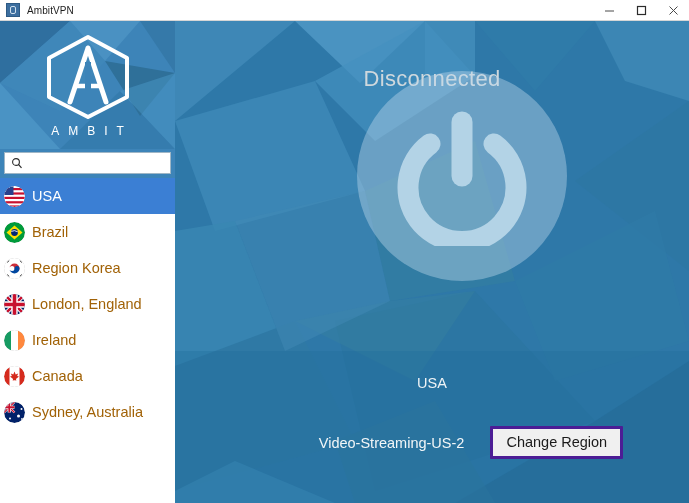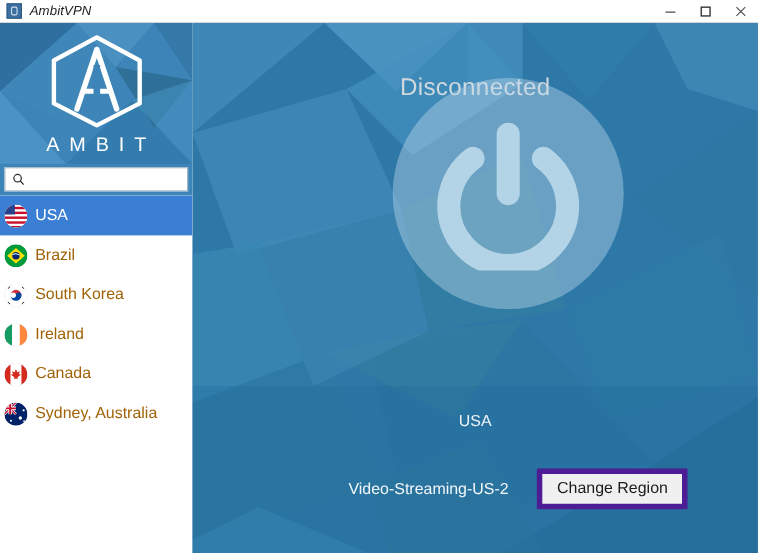--- a/index.html
+++ b/index.html
@@ -45,25 +45,24 @@
   .tb-icon::after {
     content: "";
     position: absolute;
     left: 3px; top: 2px;
     width: 6px; height: 8px;
     border: 1px solid #cfe0ef;
     border-radius: 2px;
     box-sizing: border-box;
   }
   .tb-title {
-    font-size: 12px;
+    font-size: 10px;
     color: #1c1c1c;
     letter-spacing: 0.1px;
     white-space: nowrap;
-    font-style: italic;
   }
   .tb-spacer { flex: 1 1 auto; }
   .tb-btn {
     width: 32px; height: 20px;
     display: flex;
     align-items: center;
     justify-content: center;
     flex: none;
   }
   .tb-btn svg { display: block; }
@@ -89,21 +88,21 @@
     width: 175px; height: 128px;
     display: flex;
     flex-direction: column;
     align-items: center;
     justify-content: center;
   }
   .logo-mark { width: 96px; height: 88px; display: block; }
   .logo-word {
     margin-top: 4px;
     color: #ffffff;
-    font-size: 18px;
+    font-size: 12px;
     letter-spacing: 9px;
     text-indent: 9px;
     font-weight: 400;
     white-space: nowrap;
   }
 
   .search-wrap {
     position: relative;
     height: 29px;
     background: #3d84b8;
@@ -226,21 +225,21 @@
     padding-left: 39px;
   }
   .server-name {
     font-size: 14.5px;
     color: #f2f6f8;
     margin-right: 26px;
     white-space: nowrap;
   }
   .change-region-btn {
     background: #f0f0f0;
-    border: 5px solid #4c1d95;
+    border: 3px solid #4c1d95;
     color: #1b1b1b;
     font-size: 14.5px;
     font-family: "Liberation Sans", sans-serif;
     padding: 5px 13px 6px 13px;
     cursor: pointer;
     border-radius: 1px;
     white-space: nowrap;
   }
 </style>
 </head>
@@ -352,24 +351,43 @@
             <path d="M5.5 10.5 a2.5 2.5 0 0 1 5 0 a2.5 2.5 0 0 0 5 0 a5 5 0 0 0 -10 0" fill="#cd2e3a"></path>
             <path d="M5.5 10.5 a2.5 2.5 0 0 0 5 0 a2.5 2.5 0 0 1 5 0 a5 5 0 0 1 -10 0" fill="#0047a0"></path>
             <g stroke="#1a1a1a" stroke-width="0.85">
               <line x1="3.2" y1="4.4" x2="5.2" y2="2.6"></line>
               <line x1="15.9" y1="18.3" x2="17.9" y2="16.5"></line>
               <line x1="3.2" y1="16.6" x2="5.2" y2="18.4"></line>
               <line x1="15.9" y1="2.7" x2="17.9" y2="4.5"></line>
             </g>
           </svg>
         </span>
-        <span class="country-name">South Korea</span>
-      </div>
-
-
+        <span class="country-name">Region Korea</span>
+      </div>
+
+
+      <div class="country-row">
+        <span class="flag">
+          <svg viewBox="0 0 21 21">
+            <g clip-path="url(#cUK)">
+              <rect width="21" height="21" fill="#012169"></rect>
+              <path d="M0,0 L21,21 M21,0 L0,21" stroke="#ffffff" stroke-width="4.4"></path>
+              <path d="M0,0 L21,21 M21,0 L0,21" stroke="#c8102e" stroke-width="2.4"></path>
+              <path d="M10.5,0 V21 M0,10.5 H21" stroke="#ffffff" stroke-width="6.4"></path>
+              <path d="M10.5,0 V21 M0,10.5 H21" stroke="#c8102e" stroke-width="3.6"></path>
+            </g>
+            <defs>
+                <clipPath id="cUK">
+                  <circle cx="10.5" cy="10.5" r="10.5"></circle>
+                </clipPath>
+              </defs>
+          </svg>
+        </span>
+        <span class="country-name">London, England</span>
+      </div>
 
       <div class="country-row">
         <span class="flag">
           <svg viewBox="0 0 21 21">
             <g clip-path="url(#cIE)">
               <rect x="0" y="0" width="7" height="21" fill="#169b62"></rect>
               <rect x="7" y="0" width="7" height="21" fill="#ffffff"></rect>
               <rect x="14" y="0" width="7" height="21" fill="#ff883e"></rect>
             </g>
             <defs>

